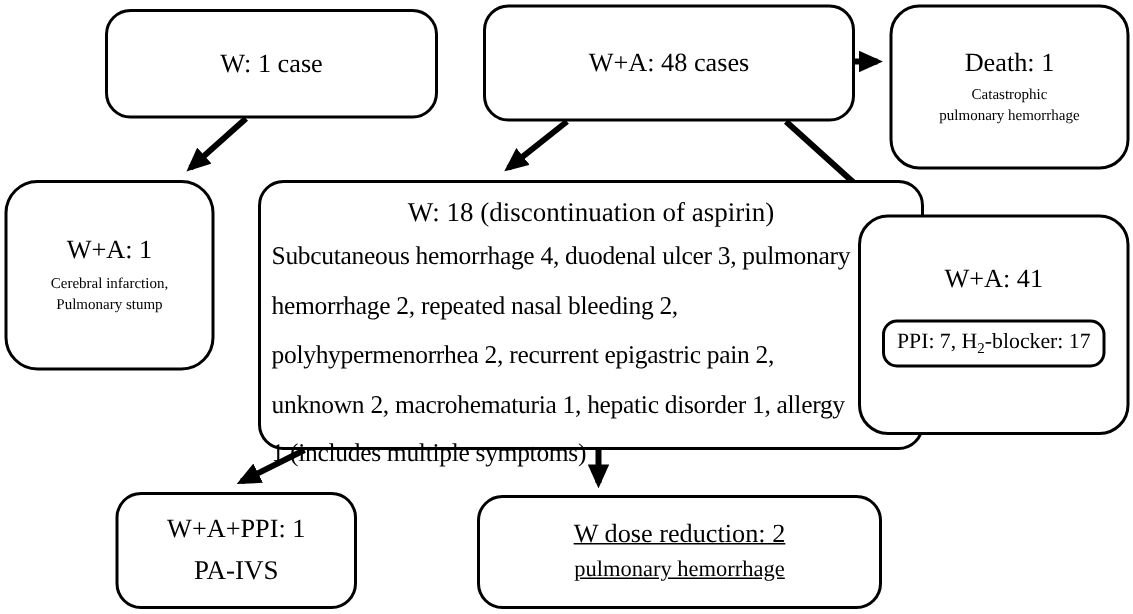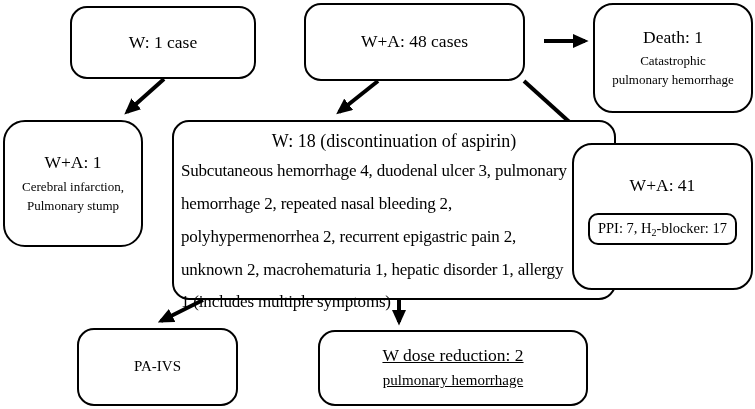--- a/index.html
+++ b/index.html
@@ -28,42 +28,42 @@
     display: flex;
     flex-direction: column;
     align-items: center;
     justify-content: center;
     text-align: center;
   }
   .title { font-size: 17.5px; line-height: 1.35; }
   .body  { font-size: 15px; line-height: 1.45; white-space: pre-line; }
 
   
-  #box-w1    { left: 70px;  top: 6px;   width: 186px; height: 73px; }
-  #box-wa48  { left: 304px; top: 3px;   width: 221px; height: 78px; }
+  #box-w1    { left: 70px;  top: 6px;   width: 222px; height: 73px; }
+  #box-wa48  { left: 322px; top: 3px;   width: 248px; height: 78px; }
   #box-death { left: 593px; top: 3px;   width: 160px; height: 110px; gap: 3px; border-radius: 20px; }
   #box-wa1   { left: 3px;   top: 120px; width: 140px; height: 127px; gap: 4px; border-radius: 22px; }
   #box-w18   { left: 172px; top: 120px; width: 444px; height: 180px;
                justify-content: flex-start; padding-top: 7px; }
   #box-wa29  { left: 572px; top: 143px; width: 181px; height: 147px; gap: 15px;
                padding-bottom: 14px; border-radius: 20px; }
   #box-wappi { left: 77px;  top: 328px; width: 161px; height: 78px; gap: 2px; }
   #box-wdose { left: 318px; top: 330px; width: 270px; height: 76px; gap: 2px; text-decoration: underline; }
 
   #box-w18 .title { font-size: 18px; }
   #box-w18 .body {
     align-self: stretch;
     text-align: left;
     padding: 2px 3px 0 7px;
     font-size: 17px;
     letter-spacing: -0.2px;
     line-height: 1.93;
   }
-  #box-wa1 .body, #box-death .body { font-size: 13px; }
-  #box-wappi .body { font-size: 15px; }
+  #box-wa1 .body, #box-death .body { font-size: 10px; }
+  #box-wappi .body { font-size: 18px; }
 
   .chip {
     box-sizing: border-box;
     border: 2px solid #000000;
     border-radius: 10px;
     padding: 5px 8px;
     font-size: 14.5px;
     line-height: 1.2;
     white-space: nowrap;
   }
@@ -116,20 +116,21 @@
 unknown 2, macrohematuria 1, hepatic disorder 1, allergy
 1 (includes multiple symptoms)</div>
   </div>
 
   <div class="box" id="box-wa29">
     <div class="title">W+A: 41</div>
     <div class="chip"><span>PPI: 7, H</span><span class="sub">2</span><span>-blocker: 17</span></div>
   </div>
 
   <div class="box" id="box-wappi">
+    <div class="title">W+A+PPI: 1</div>
     <div class="body">PA-IVS</div>
   </div>
 
   <div class="box" id="box-wdose">
     <div class="title">W dose reduction: 2</div>
     <div class="body">pulmonary hemorrhage</div>
   </div>
 
 </div>
 

